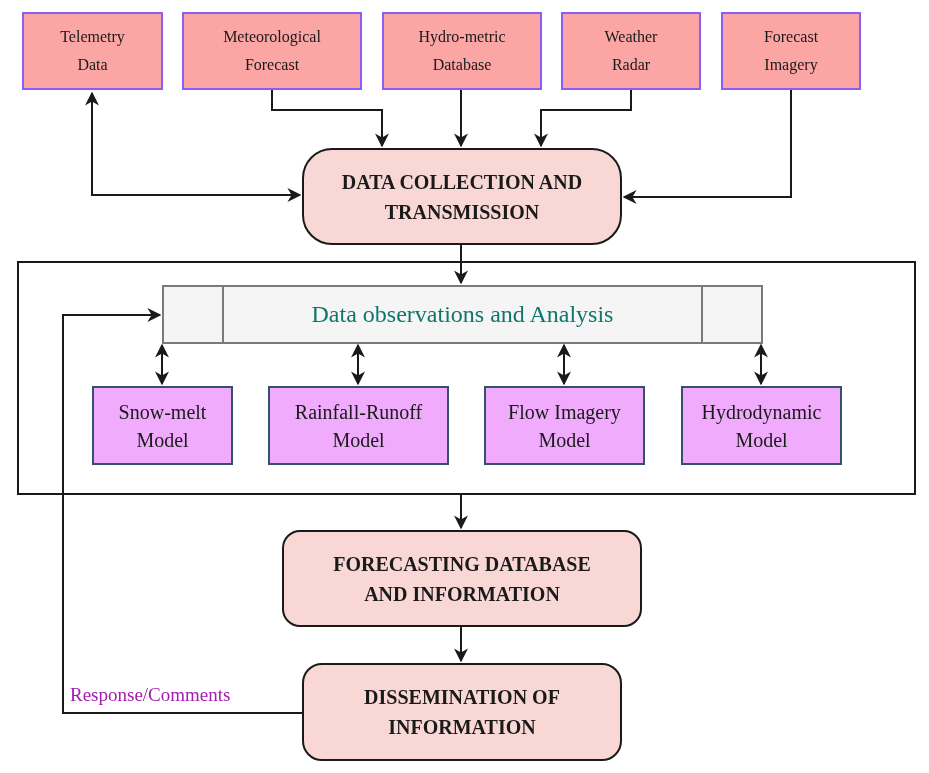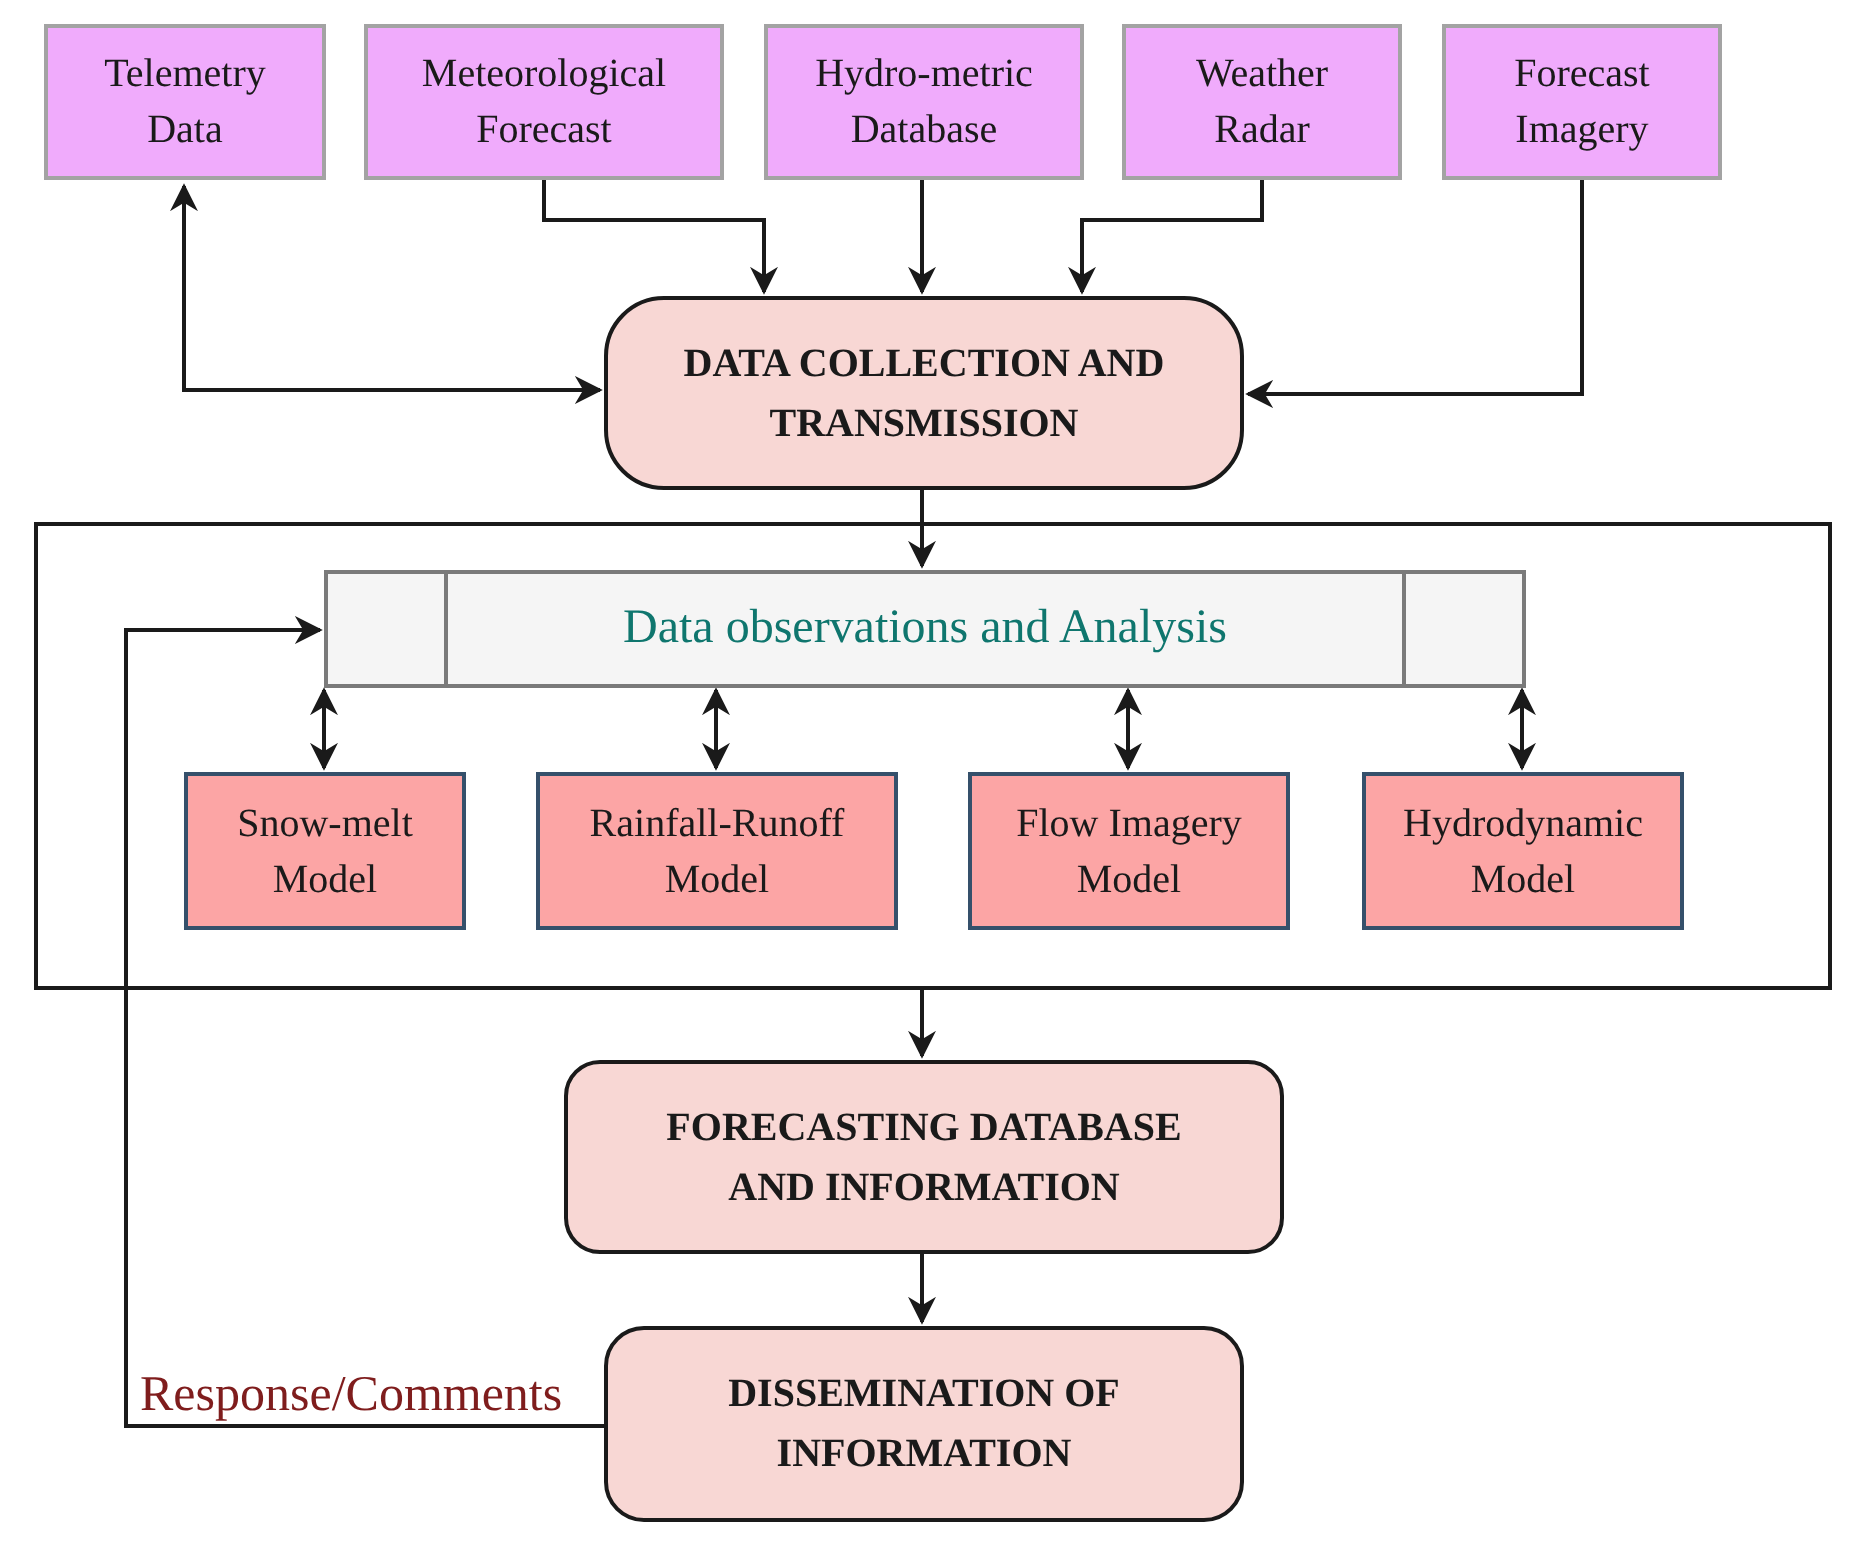--- a/index.html
+++ b/index.html
@@ -1,29 +1,29 @@
 <!DOCTYPE html>
 <html><head>
 <meta charset="utf-8">
 <style>
   html, body { margin:0; padding:0; background:#ffffff; }
   body { width:929px; height:773px; position:relative; overflow:hidden;
          font-family:"Liberation Serif", serif; color:#1a1a1a; }
   .box { position:absolute; box-sizing:border-box; display:flex; align-items:center;
          justify-content:center; text-align:center; }
-  .src { background:#f0abfc; border:2px solid #a3a3a3; font-size:20px; line-height:28px; }
+  .src { background:#fca5a5; border:2px solid #8b5cf6; font-size:16px; line-height:28px; }
   .proc { background:#f8d7d4; border:2px solid #1a1a1a; border-radius:18px;
           font-weight:bold; font-size:20px; line-height:30px; }
-  .model { background:#fca5a5; border:2px solid #35506b; font-size:20px; line-height:28px; }
+  .model { background:#f0abfc; border:2px solid #35506b; font-size:20px; line-height:28px; }
   .frame { position:absolute; box-sizing:border-box; border:2px solid #1a1a1a; background:transparent; }
   .bar { position:absolute; box-sizing:border-box; background:#f5f5f5; border:2px solid #7a7a7a; }
   .bar .cell { position:absolute; top:0; bottom:0; box-sizing:border-box; }
   .bar .main { display:flex; align-items:center; justify-content:center;
                font-size:24px; color:#0f766e; border-left:2px solid #7a7a7a; border-right:2px solid #7a7a7a; }
-  .lbl { position:absolute; font-size:25px; color:#7f1d1d; white-space:nowrap; }
+  .lbl { position:absolute; font-size:19px; color:#a21caf; white-space:nowrap; }
   svg.wires { position:absolute; left:0; top:0; }
   .box span { display:block; }
 </style>
 </head>
 <body>
 
 <svg class="wires" width="929" height="773">
   <defs>
     <marker id="ah" viewBox="0 0 10 10" refX="9" refY="5" markerWidth="7" markerHeight="7" orient="auto-start-reverse">
       <path d="M0,0 L10,5 L0,10 L3,5 Z" fill="#1a1a1a"></path>

